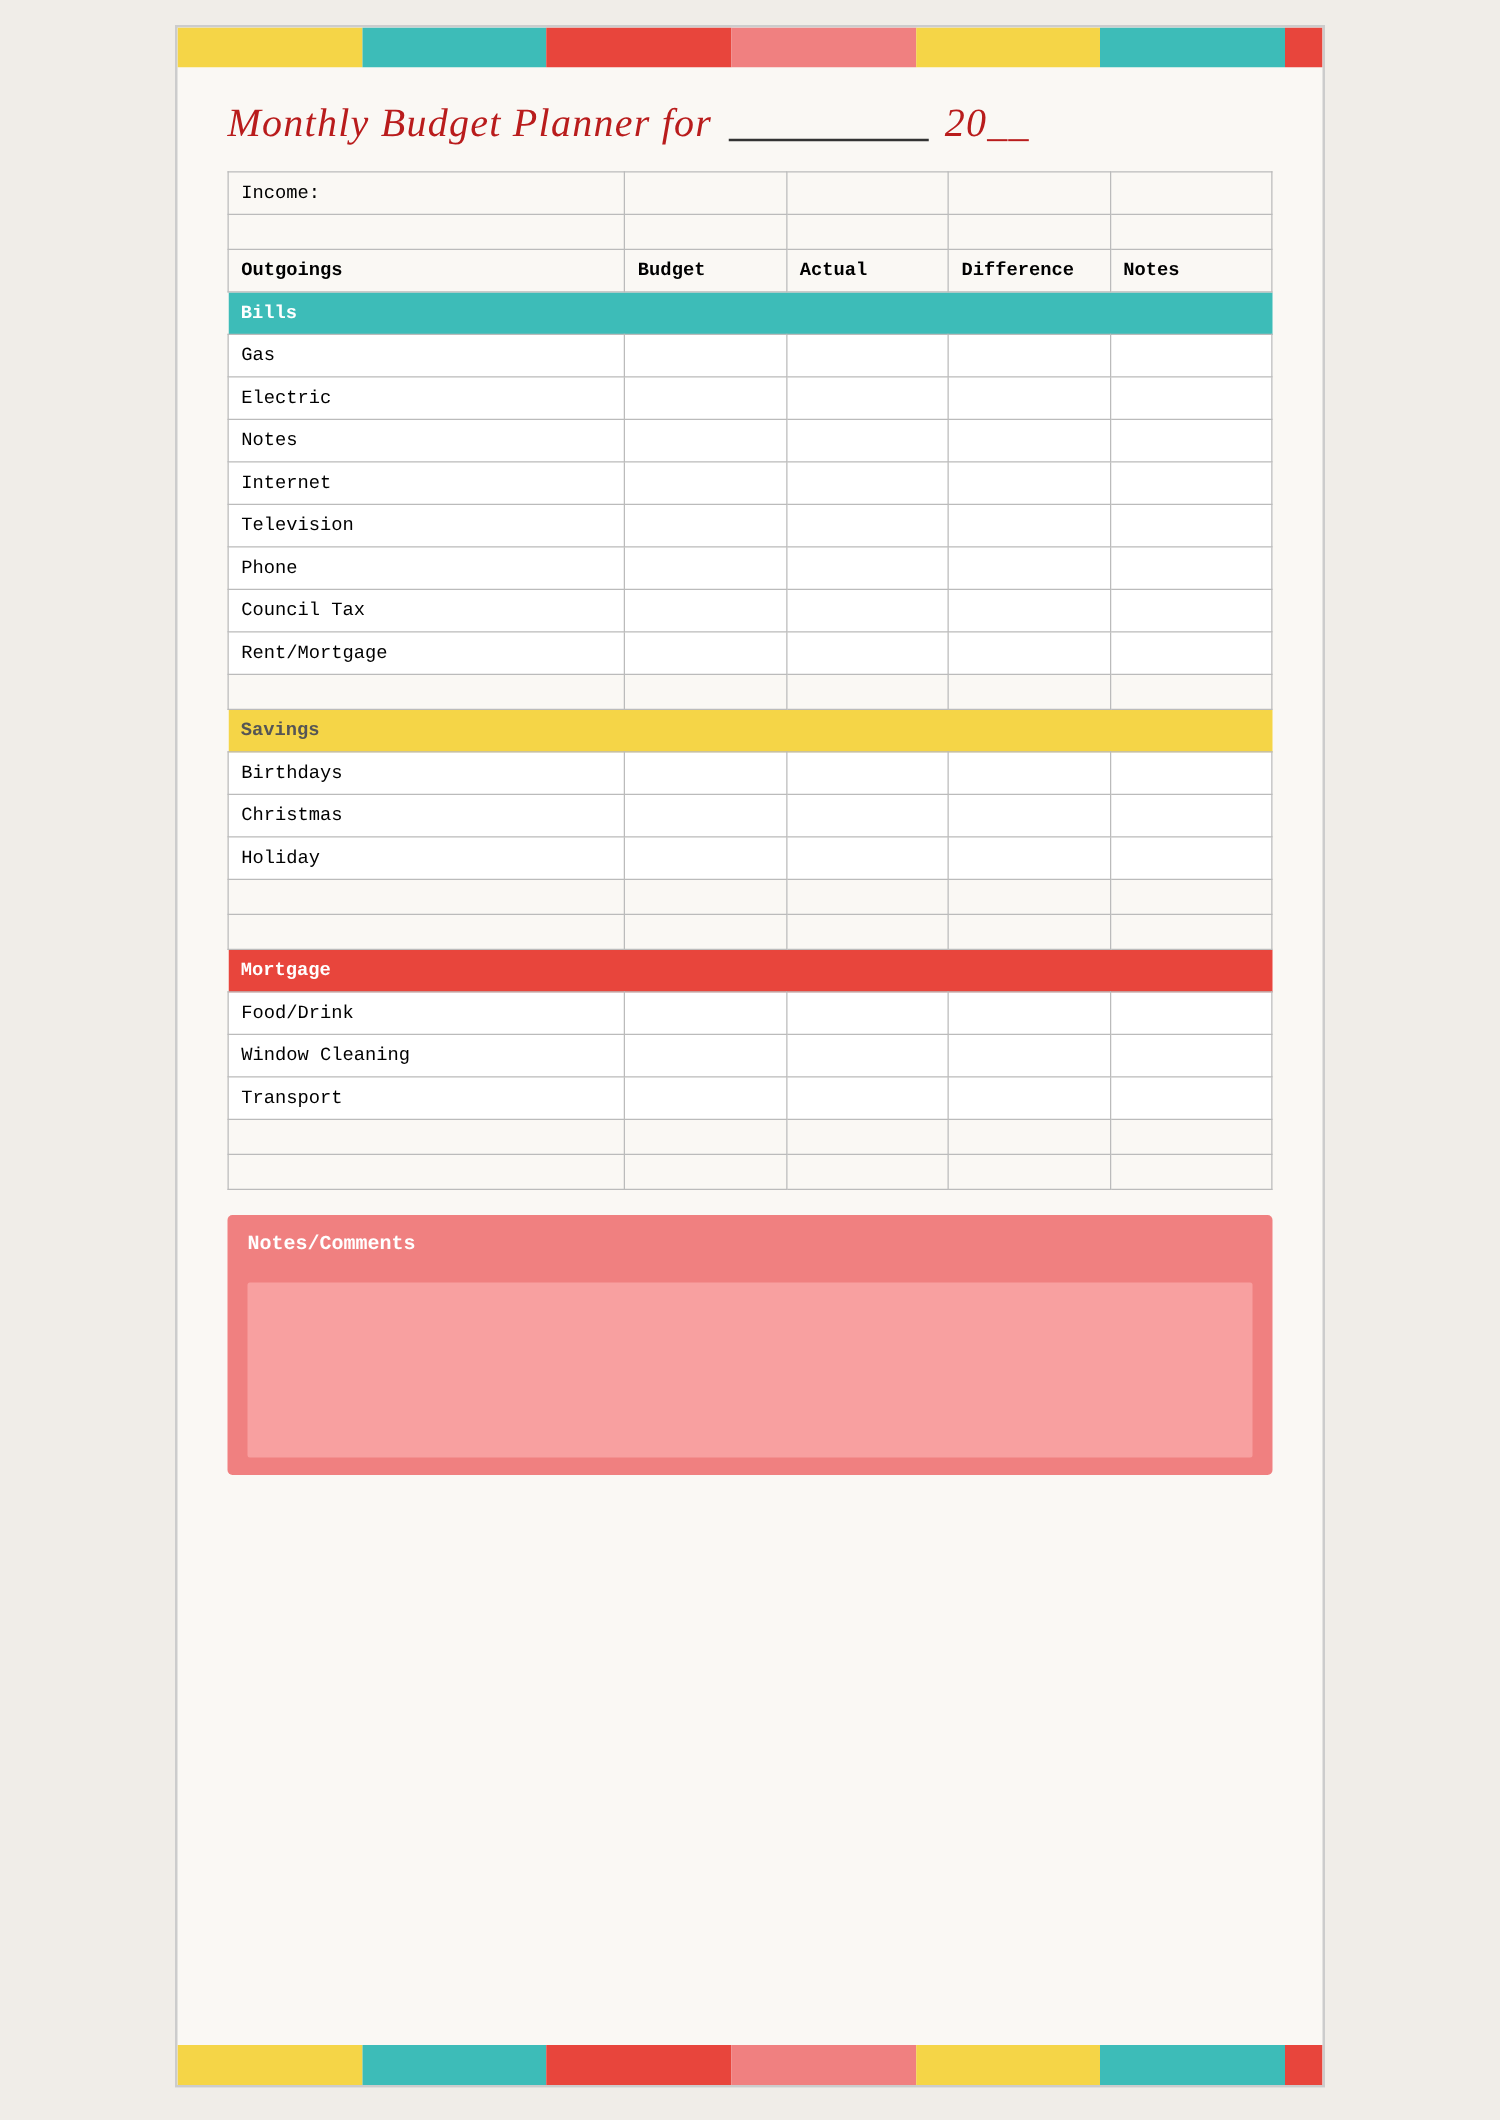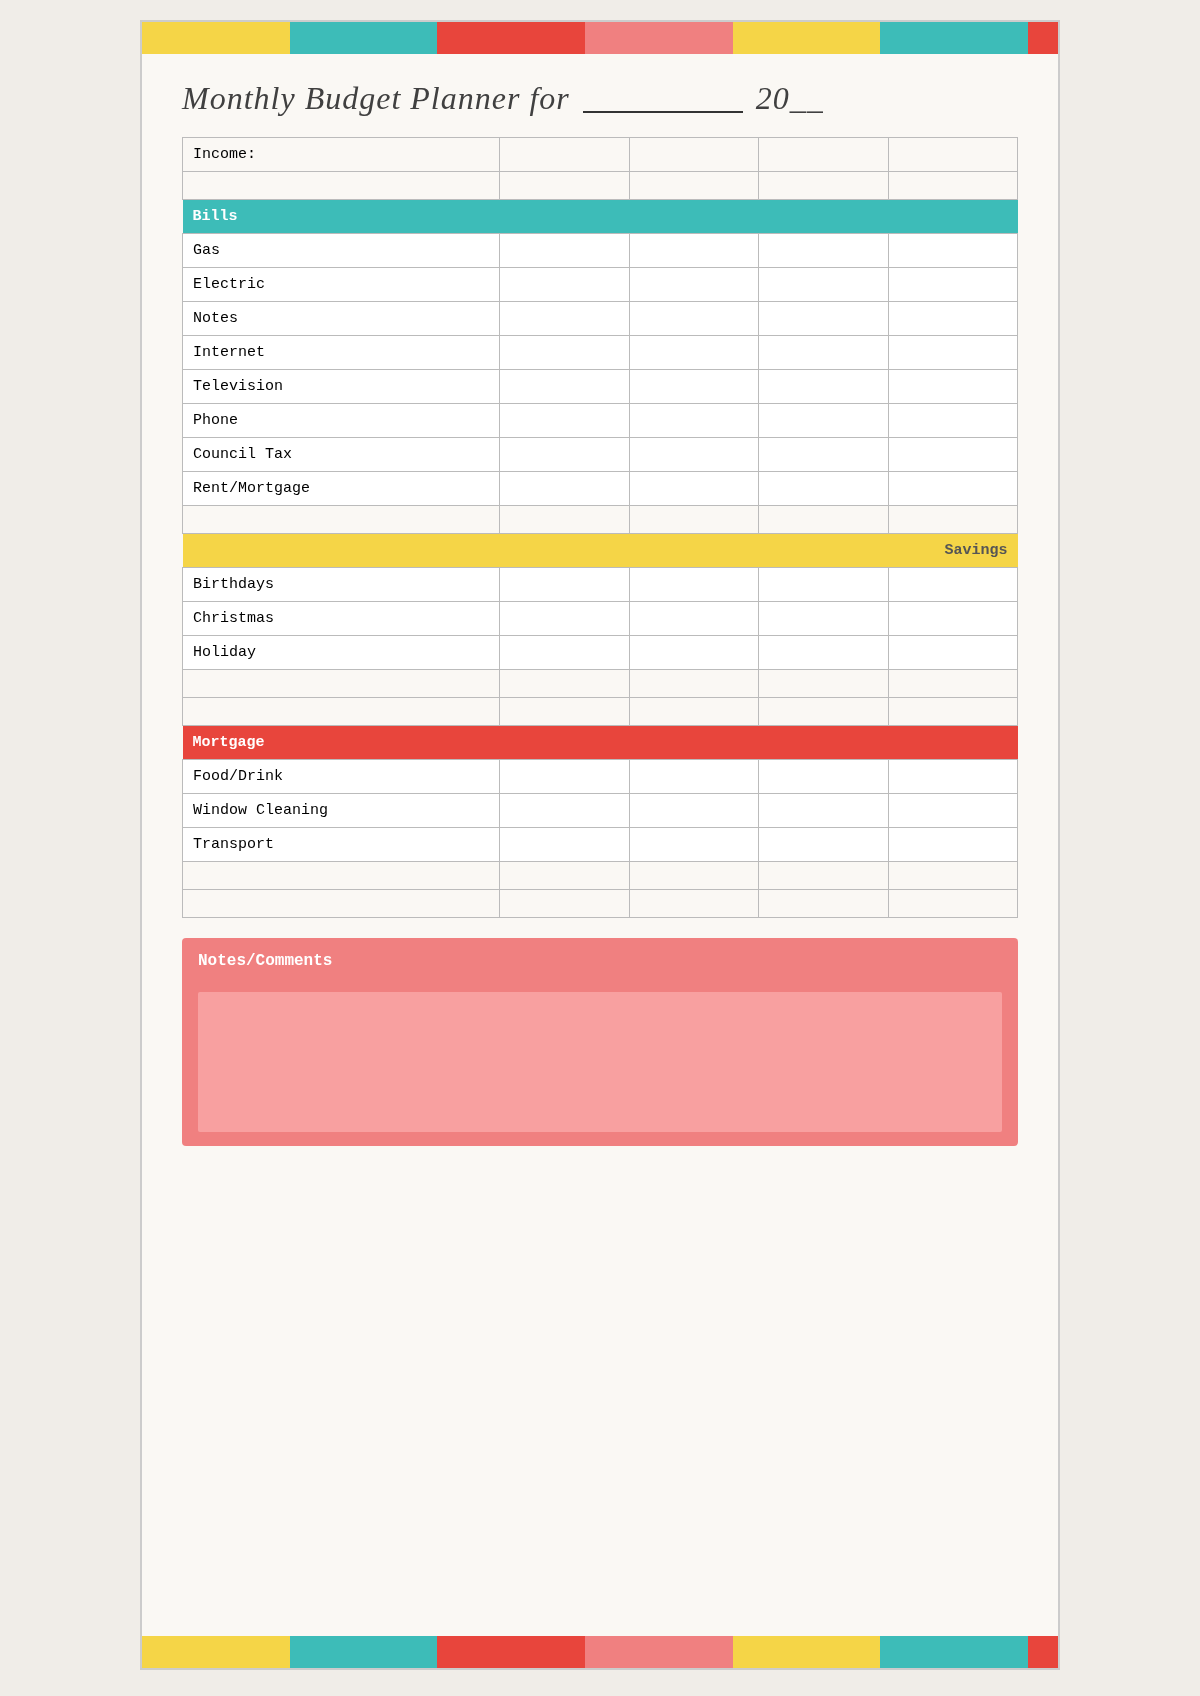--- a/index.html
+++ b/index.html
@@ -60,21 +60,21 @@
       flex: 1;
       display: flex;
       flex-direction: column;
     }
 
     
     .title {
       font-family: 'Georgia', serif;
       font-style: italic;
       font-size: 32px;
-      color: #404040;
+      color: #b91c1c;
       margin-bottom: 20px;
       letter-spacing: 1px;
     }
 
     .title-line {
       display: inline-block;
       border-bottom: 2px solid #333;
       width: 160px;
       margin: 0 4px;
       vertical-align: bottom;
@@ -122,21 +122,21 @@
     }
 
     .section-header td {
       font-weight: bold;
       font-size: 15px;
       color: white;
       padding: 7px 10px;
     }
 
     .section-bills td { background: #3dbcb8; }
-    .section-savings td { background: #f5d547; color: #555; text-align: right; }
+    .section-savings td { background: #f5d547; color: #555; }
     .section-household td { background: #e8453c; }
 
     .data-row td {
       background: #fff;
     }
 
     
     .notes-section {
       margin-top: 20px;
       background: #f08080;
@@ -197,20 +197,27 @@
         <td></td>
       </tr>
       <tr class="empty-row">
         <td></td>
         <td></td>
         <td></td>
         <td></td>
         <td></td>
       </tr>
 
+      <tr class="header-row">
+        <td>Outgoings</td>
+        <td>Budget</td>
+        <td>Actual</td>
+        <td>Difference</td>
+        <td>Notes</td>
+      </tr>
 
       <tr class="section-header section-bills">
         <td colspan="5">Bills</td>
       </tr>
       <tr class="data-row">
         <td>Gas</td>
         <td></td>
         <td></td>
         <td></td>
         <td></td>

